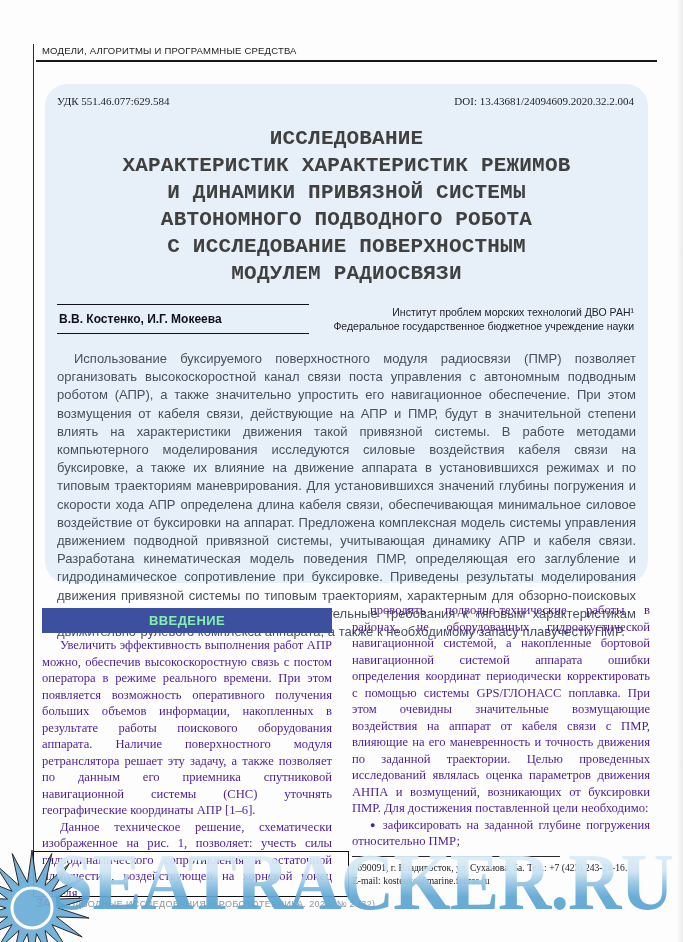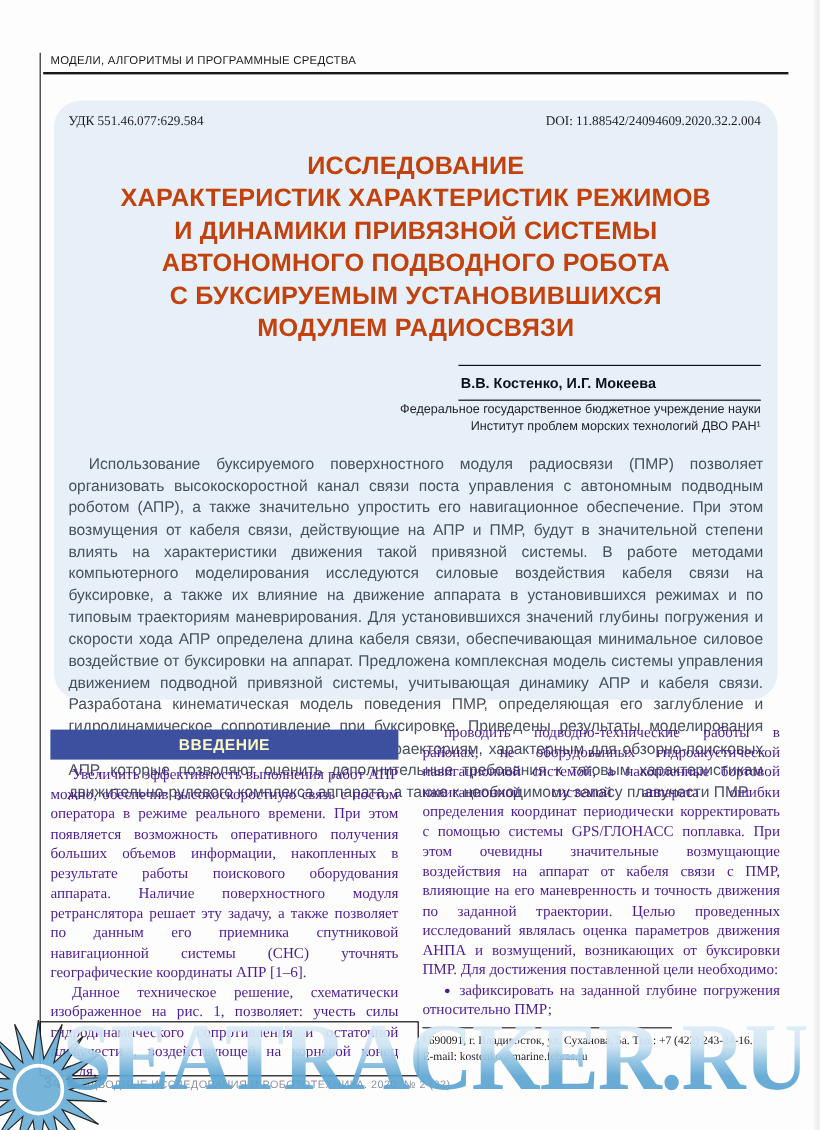--- a/index.html
+++ b/index.html
@@ -18,34 +18,34 @@
   .runhead-rule{position:absolute;left:36px;right:26px;top:60px;height:2px;background:#17171c;}
   .left-rule{position:absolute;left:33px;top:44px;width:1px;height:850px;background:#2a2a2e;}
   
   .panel{
     position:absolute;left:45px;top:84px;width:603px;height:499px;
     background:#e7f0f8;
     border-radius:22px;
   }
   .meta-row{display:flex;justify-content:space-between;padding:11px 14px 0 12px;
     font-family:"Liberation Serif",serif;font-size:11px;color:#1d1d24;}
-  .doc-title{margin-top:18px;text-align:center;color:#c2410c;font-weight:bold;
-    font-size:21px;line-height:27px;letter-spacing:.2px;}
-  .byline{display:flex;justify-content:space-between;align-items:flex-end;margin:17px 14px 0 12px;flex-direction:column;}
+  .doc-title{margin-top:18px;text-align:center;color:#404040;font-weight:bold;
+    font-size:21px;line-height:27px;letter-spacing:.2px;font-family:Liberation Mono, monospace;}
+  .byline{display:flex;justify-content:space-between;align-items:center;margin:17px 14px 0 12px;}
   .authors{border-top:1.5px solid #10101f;border-bottom:1.5px solid #10101f;
     padding:7px 2px;min-width:248px;font-size:12px;font-weight:bold;color:#10101f;}
   .affil{text-align:right;font-size:10.5px;line-height:14px;color:#23232c;}
   .abstract{margin:16px 12px 0 12px;font-size:13px;line-height:18.2px;
     text-align:justify;color:#47505f;text-indent:17px;}
   
   .cols{position:absolute;left:42px;top:602px;width:608px;display:flex;gap:20px;}
   .col-left{width:290px;}
   .col-right{width:298px;}
   .section-head{
-    margin-top:6px;height:25px;background:#3d509f;color:#fef9c3;
+    margin-top:6px;height:25px;background:#3d509f;color:#86efac;
     font-weight:bold;font-size:13px;letter-spacing:.4px;
     display:flex;align-items:center;justify-content:center;
   }
   .body-text{font-family:"Liberation Serif",serif;font-size:12.6px;line-height:16.5px;
     text-align:justify;color:#4c1d95;}
   .col-left .body-text{margin-top:4px;}
   .body-text p{margin:0;text-indent:18px;}
   .bullet-line{margin:0;text-indent:18px;}
   .bullet-dot{font-size:9px;vertical-align:1px;}
   
@@ -77,35 +77,35 @@
 <body>
 
 <div class="page-edge"></div>
 <div class="left-rule"></div>
 <div class="runhead">МОДЕЛИ, АЛГОРИТМЫ И ПРОГРАММНЫЕ СРЕДСТВА</div>
 <div class="runhead-rule"></div>
 
 <div class="panel">
   <div class="meta-row">
     <span>УДК 551.46.077:629.584</span>
-    <span>DOI: 11.88542/24094609.2020.32.2.004</span>
+    <span>DOI: 13.43681/24094609.2020.32.2.004</span>
   </div>
   <div class="doc-title">
     <div>ИССЛЕДОВАНИЕ</div>
     <div>ХАРАКТЕРИСТИК ХАРАКТЕРИСТИК РЕЖИМОВ</div>
     <div>И ДИНАМИКИ ПРИВЯЗНОЙ СИСТЕМЫ</div>
     <div>АВТОНОМНОГО  ПОДВОДНОГО РОБОТА</div>
-    <div>С БУКСИРУЕМЫМ УСТАНОВИВШИХСЯ</div>
+    <div>С ИССЛЕДОВАНИЕ ПОВЕРХНОСТНЫМ</div>
     <div>МОДУЛЕМ РАДИОСВЯЗИ</div>
   </div>
   <div class="byline">
     <div class="authors">В.В. Костенко, И.Г. Мокеева</div>
     <div class="affil">
+      <div>Институт проблем морских технологий ДВО РАН¹</div>
       <div>Федеральное государственное бюджетное учреждение науки</div>
-      <div>Институт проблем морских технологий ДВО РАН¹</div>
     </div>
   </div>
   <div class="abstract">Использование буксируемого поверхностного модуля радиосвязи (ПМР) позволяет организовать высокоскоростной канал связи поста управления с автономным подводным роботом (АПР), а также значительно упростить его навигационное обеспечение. При этом возмущения от кабеля связи, действующие на АПР и ПМР, будут в значительной степени влиять на характеристики движения такой привязной системы. В работе методами компьютерного моделирования исследуются силовые воздействия кабеля связи на буксировке, а также их влияние на движение аппарата в установившихся режимах и по типовым траекториям маневрирования. Для установившихся значений глубины погружения и скорости хода АПР определена длина кабеля связи, обеспечивающая минимальное силовое воздействие от буксировки на аппарат. Предложена комплексная модель системы управления движением подводной привязной системы, учитывающая динамику АПР и кабеля связи. Разработана кинематическая модель поведения ПМР, определяющая его заглубление и гидродинамическое сопротивление при буксировке. Приведены результаты моделирования движения привязной системы по типовым траекториям, характерным для обзорно-поисковых АПР, которые позволяют оценить дополнительные требования к тяговым характеристикам движительно-рулевого комплекса аппарата, а также к необходимому запасу плавучести ПМР.</div>
 </div>
 
 <div class="cols">
   <div class="col-left">
     <div class="section-head">ВВЕДЕНИЕ</div>
     <div class="body-text">
       <p>Увеличить эффективность выполнения работ АПР можно, обеспечив высокоскоростную связь с постом оператора в режиме реального времени. При этом появляется возможность оперативного получения больших объемов информации, накопленных в результате работы поискового оборудования аппарата. Наличие поверхностного модуля ретранслятора решает эту задачу, а также позволяет по данным его приемника спутниковой навигационной системы (СНС) уточнять географические координаты АПР [1–6].</p>

